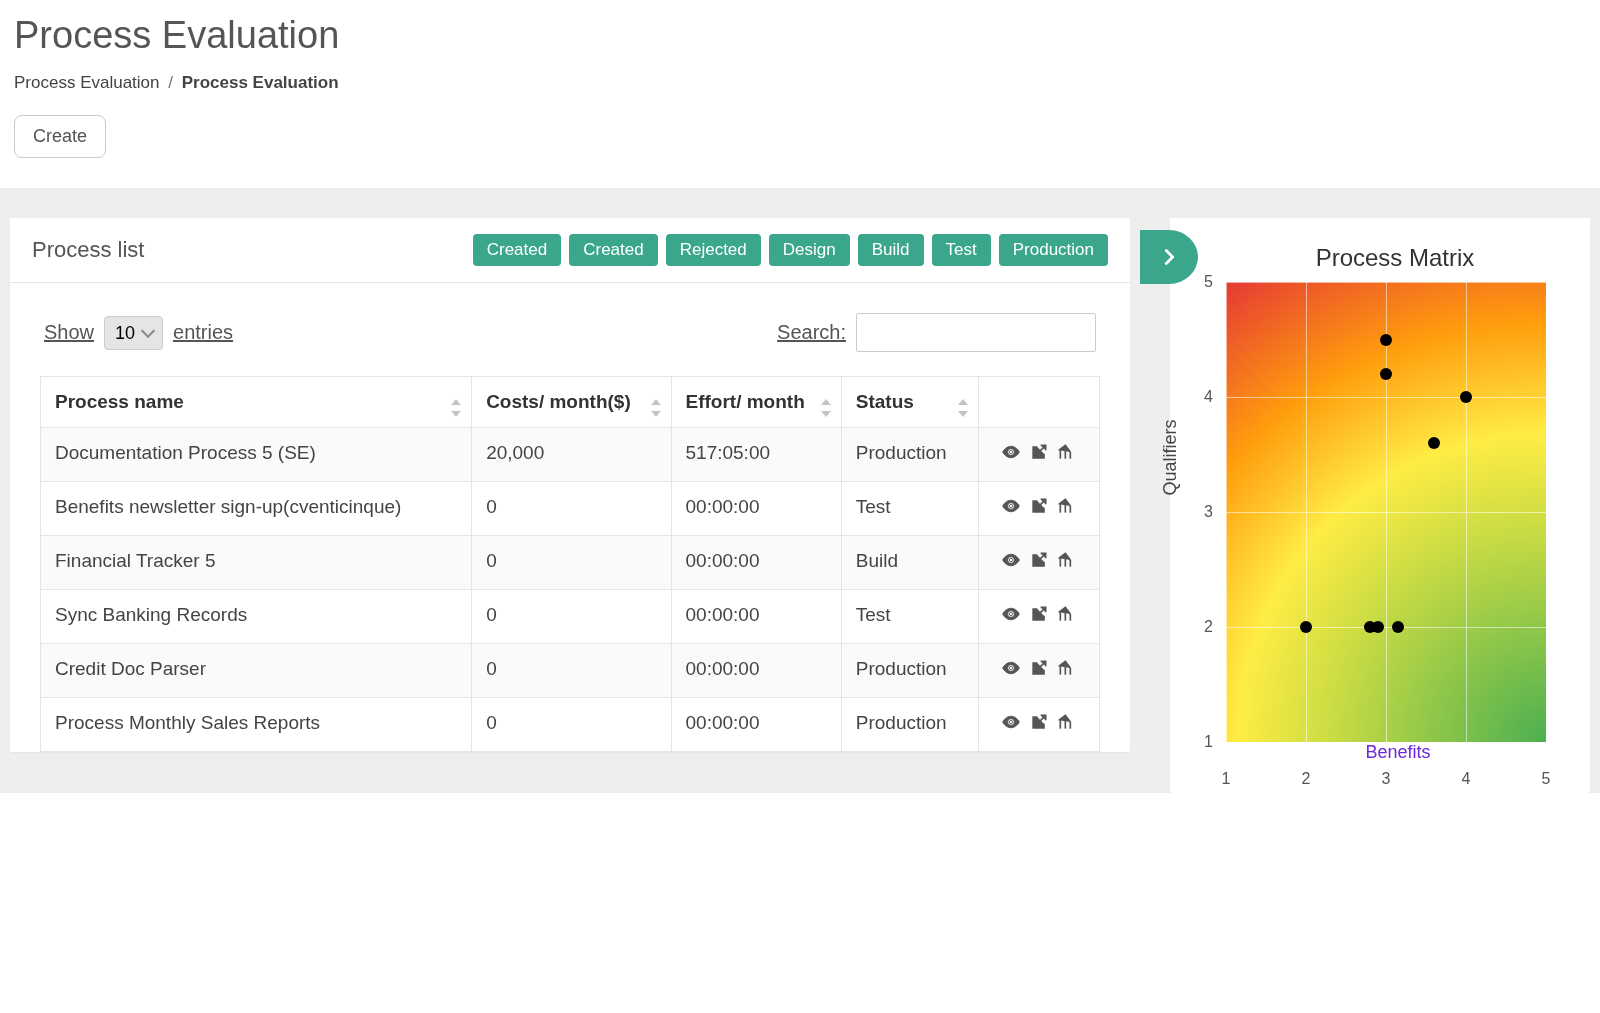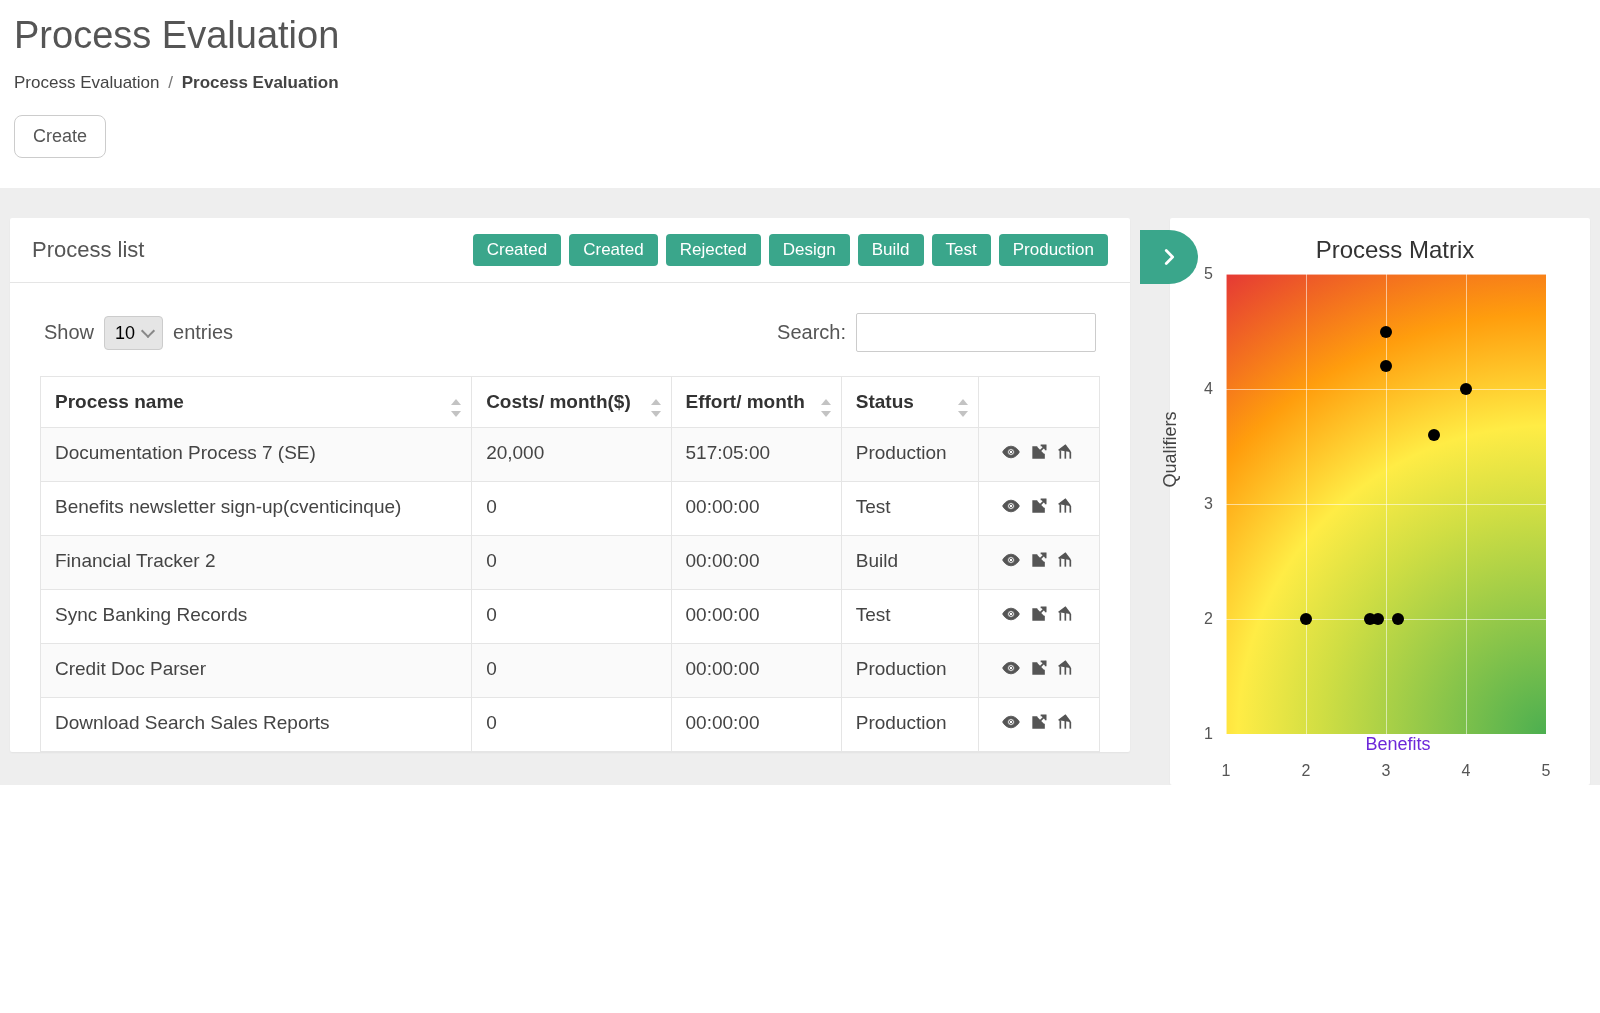--- a/index.html
+++ b/index.html
@@ -71,21 +71,21 @@
     cursor: pointer;
   }
   .table-controls {
     display: flex;
     justify-content: space-between;
     align-items: center;
     padding: 30px 34px 10px 34px;
     font-size: 20px;
     color: #555;
   }
-  .table-controls .left, .table-controls .right { display: flex; align-items: center; gap: 10px; }
+  .table-controls .left, .table-controls .right { display: flex; align-items: center; gap: 10px; text-decoration: underline; }
   select.entries {
     font-size: 18px;
     padding: 6px 26px 6px 10px;
     border: 1px solid #ccc;
     border-radius: 4px;
     background: #e5e5e5;
     appearance: none;
   }
   .select-wrap { position: relative; }
   .select-wrap::after {
@@ -155,21 +155,21 @@
     align-items: center;
     justify-content: center;
     cursor: pointer;
   }
   .expand-tab svg { stroke: #fff; fill: none; width: 22px; height: 22px; }
   .matrix-title {
     text-align: center;
     font-size: 24px;
     font-weight: 400;
     color: #333;
-    margin: 2px 0 10px 30px;
+    margin: 10px 0 10px 30px;
   }
   .chart-wrap { position: relative; margin-left: 36px; }
   .chart-area {
     position: relative;
     width: 320px;
     height: 460px;
     background:
       radial-gradient(circle farthest-corner at 100% 100%,
         rgba(76,175,80,1) 0%,
         rgba(205,220,57,0.95) 40%,
@@ -261,21 +261,21 @@
         <tr>
           <th><span>Process name</span><span class="sort-ico"></span></th>
           <th><span>Costs/ month($)</span><span class="sort-ico"></span></th>
           <th><span>Effort/ month</span><span class="sort-ico"></span></th>
           <th><span>Status</span><span class="sort-ico"></span></th>
           <th></th>
         </tr>
       </thead>
       <tbody id="tbody">
           <tr>
-            <td>Documentation Process 7 (SE)</td>
+            <td>Documentation Process 5 (SE)</td>
             <td>20,000</td>
             <td>517:05:00</td>
             <td>Production</td>
             <td style="text-align: center;">
   <span class="row-actions">
     <svg viewBox="0 0 24 24">
                   <path d="M12 5c-5 0-9 4.5-10 7 1 2.5 5 7 10 7s9-4.5 10-7c-1-2.5-5-7-10-7zm0 11a4 4 0 1 1 0-8 4 4 0 0 1 0 8z"></path>
                   <circle cx="12" cy="12" r="2" fill="#fff"></circle>
                 </svg>
     <svg viewBox="0 0 24 24" fill="none" stroke-width="2">
@@ -311,21 +311,21 @@
     <svg viewBox="0 0 24 24" fill="none" stroke-width="2">
                   <path d="M4 20V10"></path>
                   <path d="M10 20V4"></path>
                   <path d="M16 20v-8"></path>
                   <path d="M2 10l8-6 6 8"></path>
                 </svg>
   </span>
 </td>
           </tr>
           <tr>
-            <td>Financial Tracker 2</td>
+            <td>Financial Tracker 5</td>
             <td>0</td>
             <td>00:00:00</td>
             <td>Build</td>
             <td style="text-align: center;">
   <span class="row-actions">
     <svg viewBox="0 0 24 24">
                   <path d="M12 5c-5 0-9 4.5-10 7 1 2.5 5 7 10 7s9-4.5 10-7c-1-2.5-5-7-10-7zm0 11a4 4 0 1 1 0-8 4 4 0 0 1 0 8z"></path>
                   <circle cx="12" cy="12" r="2" fill="#fff"></circle>
                 </svg>
     <svg viewBox="0 0 24 24" fill="none" stroke-width="2">
@@ -386,21 +386,21 @@
     <svg viewBox="0 0 24 24" fill="none" stroke-width="2">
                   <path d="M4 20V10"></path>
                   <path d="M10 20V4"></path>
                   <path d="M16 20v-8"></path>
                   <path d="M2 10l8-6 6 8"></path>
                 </svg>
   </span>
 </td>
           </tr>
           <tr>
-            <td>Download Search Sales Reports</td>
+            <td>Process Monthly Sales Reports</td>
             <td>0</td>
             <td>00:00:00</td>
             <td>Production</td>
             <td style="text-align: center;">
   <span class="row-actions">
     <svg viewBox="0 0 24 24">
                   <path d="M12 5c-5 0-9 4.5-10 7 1 2.5 5 7 10 7s9-4.5 10-7c-1-2.5-5-7-10-7zm0 11a4 4 0 1 1 0-8 4 4 0 0 1 0 8z"></path>
                   <circle cx="12" cy="12" r="2" fill="#fff"></circle>
                 </svg>
     <svg viewBox="0 0 24 24" fill="none" stroke-width="2">

